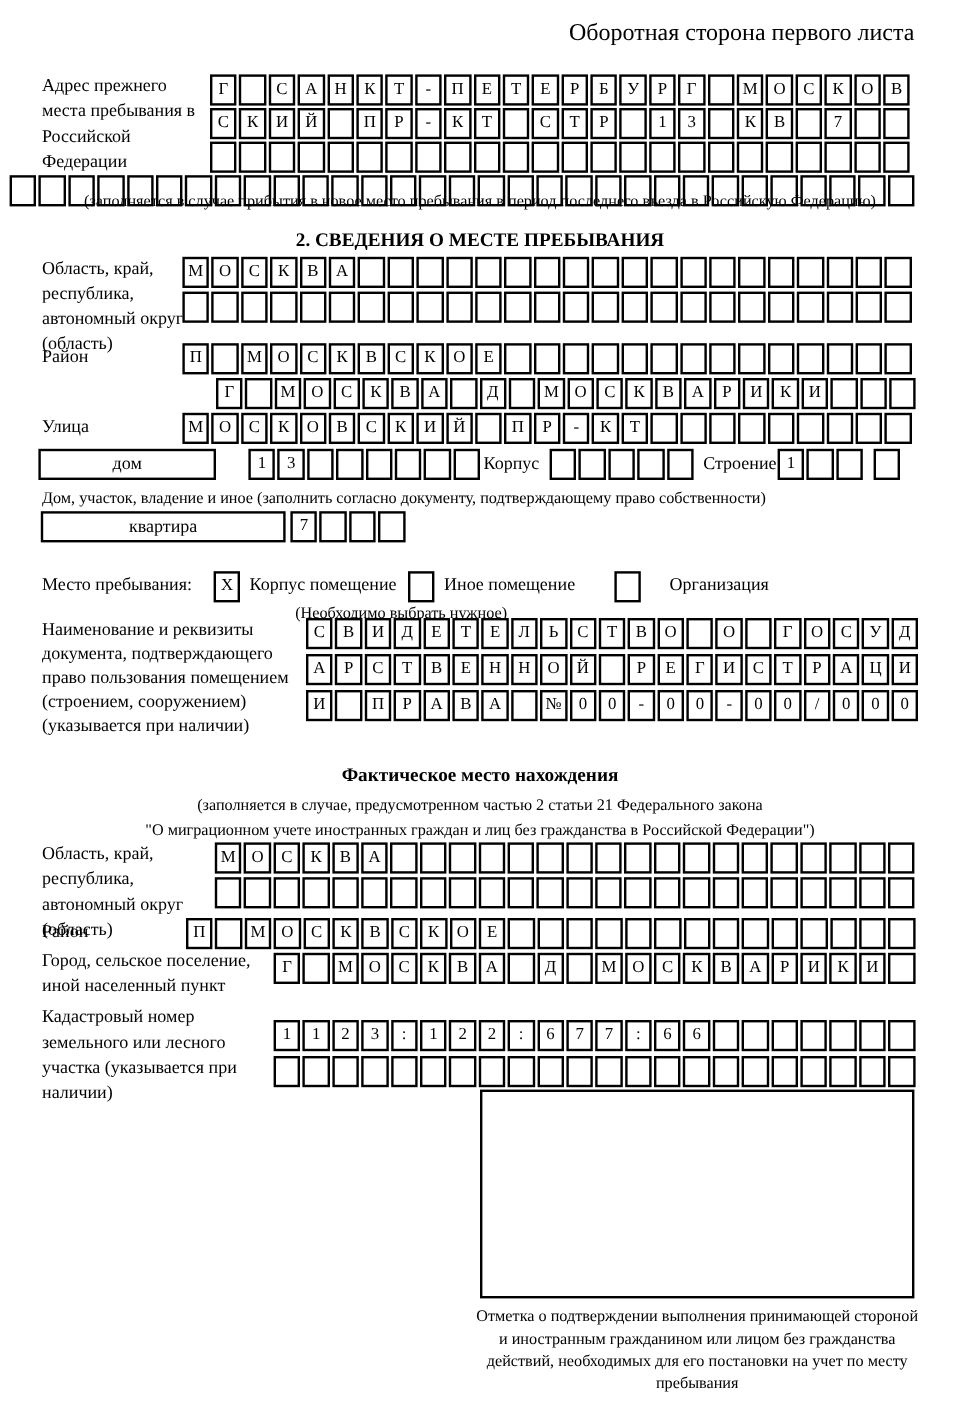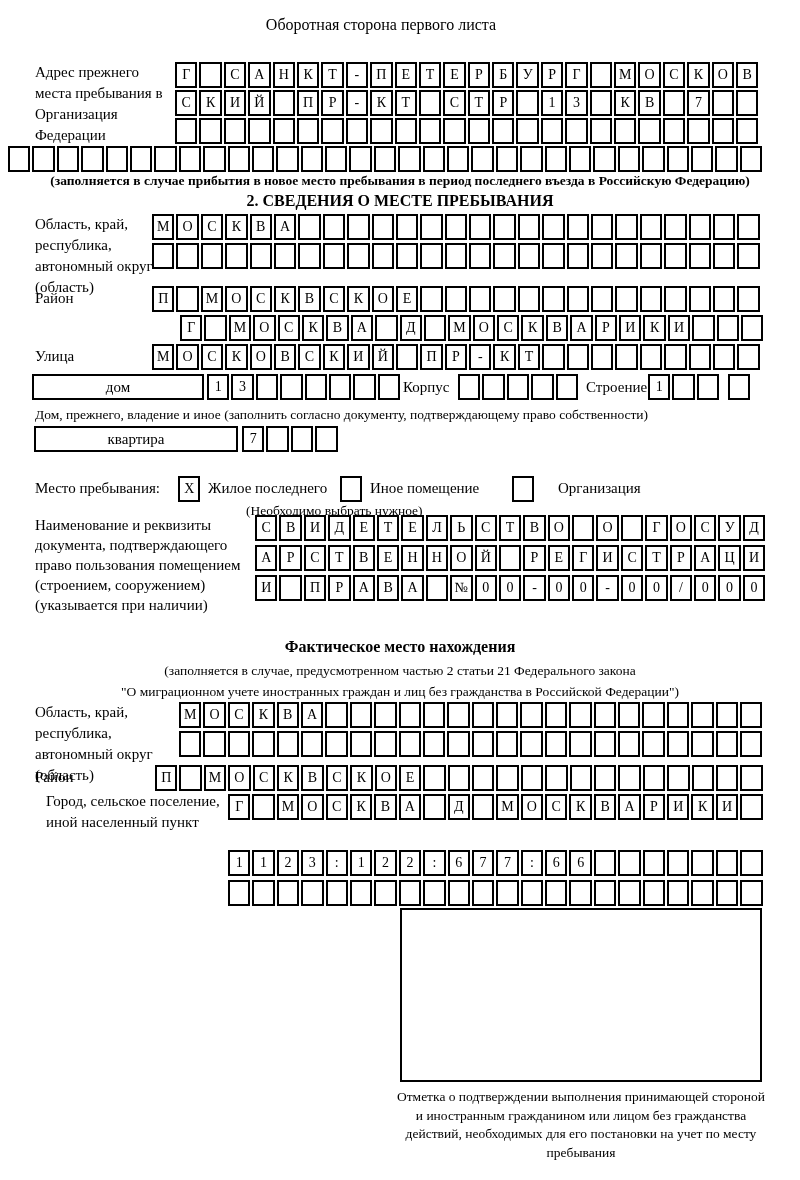--- a/index.html
+++ b/index.html
@@ -22,23 +22,23 @@
     position:absolute;height:26px;border:2px solid #000;box-sizing:border-box;
     display:flex;align-items:center;justify-content:center;font-size:15px;background:#fff;
   }
   .stampbox{position:absolute;border:2px solid #000;box-sizing:border-box;background:#fff;}
 </style>
 </head>
 <body>
 
 <div class="page">
 
-  <div class="abs" style="top:16px;left:0;width:762px;text-align:center;font-size:16px;">Оборотная сторона первого листа</div>
-
-  <div class="lbl" style="left:35px;top:62px;width:140px;">Адрес прежнего места пребывания в Организация Федерации</div>
+  <div class="abs" style="top:16px;left:0;width:762px;text-align:right;font-size:20px;">Оборотная сторона первого листа</div>
+
+  <div class="lbl" style="left:35px;top:62px;width:140px;">Адрес прежнего места пребывания в Российской Федерации</div>
   <div class="grid" style="left:175px;top:62px;">
       <div class="cell">Г</div>
       <div class="cell"></div>
       <div class="cell">С</div>
       <div class="cell">А</div>
       <div class="cell">Н</div>
       <div class="cell">К</div>
       <div class="cell">Т</div>
       <div class="cell">-</div>
       <div class="cell">П</div>
@@ -136,21 +136,21 @@
       <div class="cell"></div>
       <div class="cell"></div>
       <div class="cell"></div>
       <div class="cell"></div>
       <div class="cell"></div>
       <div class="cell"></div>
       <div class="cell"></div>
       <div class="cell"></div>
       <div class="cell"></div>
     </div>
-  <div class="note center" style="top:172px;font-weight:bold;">(заполняется в случае прибытия в новое место пребывания в период последнего въезда в Российскую Федерацию)</div>
+  <div class="note center" style="top:159px;">(заполняется в случае прибытия в новое место пребывания в период последнего въезда в Российскую Федерацию)</div>
 
   <div class="title center" style="top:192px;">2. СВЕДЕНИЯ О МЕСТЕ ПРЕБЫВАНИЯ</div>
 
   <div class="lbl" style="left:35px;top:214px;width:120px;">Область, край, республика, автономный округ (область)</div>
   <div class="grid" style="left:152px;top:214px;">
       <div class="cell">М</div>
       <div class="cell">О</div>
       <div class="cell">С</div>
       <div class="cell">К</div>
       <div class="cell">В</div>
@@ -281,21 +281,21 @@
       <div class="cell"></div>
       <div class="cell"></div>
       <div class="cell"></div>
       <div class="cell"></div>
       <div class="cell"></div>
       <div class="cell"></div>
       <div class="cell"></div>
       <div class="cell"></div>
     </div>
 
-  <div class="widebox" style="left:32px;top:374px;width:172px;">дом</div>
+  <div class="widebox" style="left:32px;top:374px;width:148px;">дом</div>
   <div class="grid" style="left:207px;top:374px;">
       <div class="cell">1</div>
       <div class="cell">3</div>
       <div class="cell"></div>
       <div class="cell"></div>
       <div class="cell"></div>
       <div class="cell"></div>
       <div class="cell"></div>
       <div class="cell"></div>
     </div>
@@ -309,35 +309,35 @@
     </div>
   <div class="lbl" style="left:586px;top:377px;">Строение</div>
   <div class="grid" style="left:648px;top:374px;">
       <div class="cell">1</div>
       <div class="cell"></div>
       <div class="cell"></div>
     </div>
   <div class="grid" style="left:728px;top:374px;">
       <div class="cell"></div>
     </div>
-  <div class="note" style="left:35px;top:406px;">Дом, прежнего, владение и иное (заполнить согласно документу, подтверждающему право собственности)</div>
+  <div class="note" style="left:35px;top:406px;">Дом, участок, владение и иное (заполнить согласно документу, подтверждающему право собственности)</div>
 
   <div class="widebox" style="left:34px;top:426px;width:204px;">квартира</div>
   <div class="grid" style="left:242px;top:426px;">
       <div class="cell">7</div>
       <div class="cell"></div>
       <div class="cell"></div>
       <div class="cell"></div>
     </div>
 
   <div class="lbl" style="left:35px;top:478px;">Место пребывания:</div>
   <div class="grid" style="left:178px;top:476px;">
       <div class="cell">X</div>
     </div>
-  <div class="lbl" style="left:208px;top:478px;">Жилое последнего</div>
+  <div class="lbl" style="left:208px;top:478px;">Корпус помещение</div>
   <div class="grid" style="left:340px;top:476px;">
       <div class="cell"></div>
     </div>
   <div class="lbl" style="left:370px;top:478px;">Иное помещение</div>
   <div class="grid" style="left:512px;top:476px;">
       <div class="cell"></div>
     </div>
   <div class="lbl" style="left:558px;top:478px;">Организация</div>
   <div class="note" style="left:246px;top:502px;">(Необходимо выбрать нужное)</div>
 
@@ -492,21 +492,21 @@
       <div class="cell"></div>
       <div class="cell"></div>
       <div class="cell"></div>
       <div class="cell"></div>
       <div class="cell"></div>
       <div class="cell"></div>
       <div class="cell"></div>
       <div class="cell"></div>
     </div>
 
-  <div class="lbl" style="left:35px;top:791px;width:190px;margin-left:11px;">Город, сельское поселение, иной населенный пункт</div>
+  <div class="lbl" style="left:35px;top:791px;width:190px;">Город, сельское поселение, иной населенный пункт</div>
   <div class="grid" style="left:228px;top:794px;">
       <div class="cell">Г</div>
       <div class="cell"></div>
       <div class="cell">М</div>
       <div class="cell">О</div>
       <div class="cell">С</div>
       <div class="cell">К</div>
       <div class="cell">В</div>
       <div class="cell">А</div>
       <div class="cell"></div>
@@ -518,20 +518,21 @@
       <div class="cell">К</div>
       <div class="cell">В</div>
       <div class="cell">А</div>
       <div class="cell">Р</div>
       <div class="cell">И</div>
       <div class="cell">К</div>
       <div class="cell">И</div>
       <div class="cell"></div>
     </div>
 
+  <div class="lbl" style="left:35px;top:838px;width:170px;">Кадастровый номер земельного или лесного участка (указывается при наличии)</div>
   <div class="grid" style="left:228px;top:850px;">
       <div class="cell">1</div>
       <div class="cell">1</div>
       <div class="cell">2</div>
       <div class="cell">3</div>
       <div class="cell">:</div>
       <div class="cell">1</div>
       <div class="cell">2</div>
       <div class="cell">2</div>
       <div class="cell">:</div>

